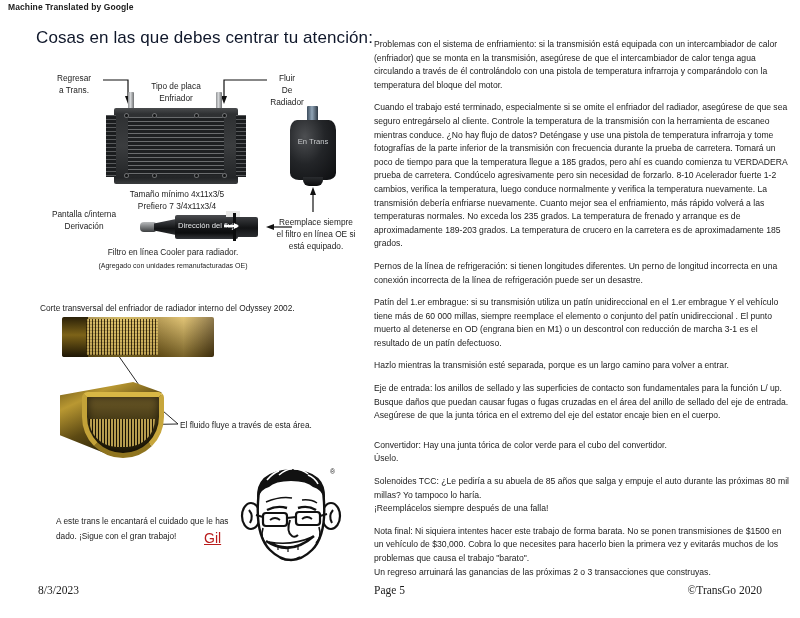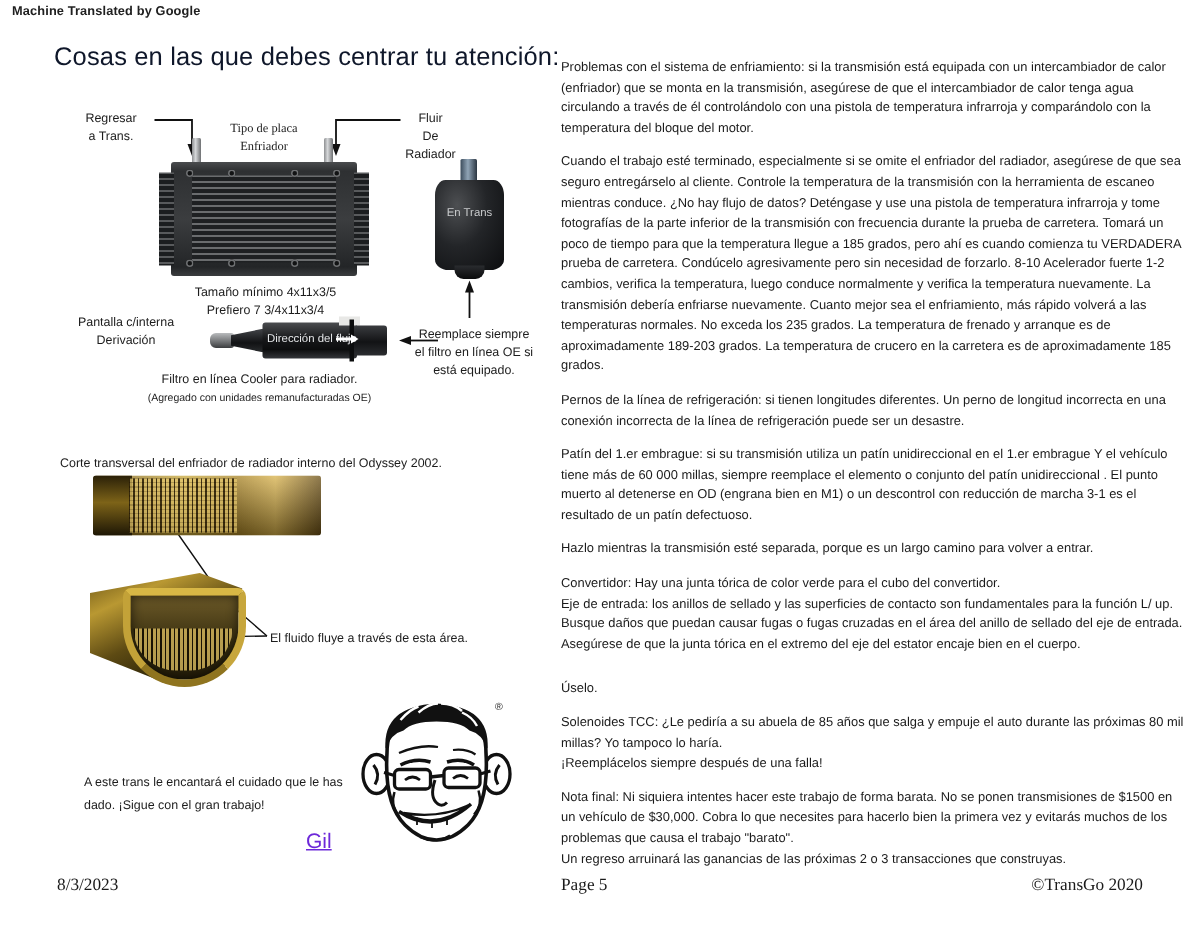--- a/index.html
+++ b/index.html
@@ -291,23 +291,23 @@
   .gil-wrap {
     position: absolute;
     left: 236px;
     top: 458px;
     width: 110px;
     height: 112px;
   }
   .gil-name {
     position: absolute;
     left: 204px;
-    top: 552px;
+    top: 530px;
     font-size: 14px;
-    color: #6d28d9;
+    color: #b91c1c;
     text-decoration: underline;
   }
   .gil-reg {
     position: absolute;
     left: 330px;
     top: 468px;
     font-size: 7px;
     color: #222;
   }
 
@@ -368,21 +368,21 @@
 
     <path d="M292,227 L272,227" stroke="#111" stroke-width="1.2" fill="none"></path>
     <polygon points="266,227 274,224 274,230" fill="#111"></polygon>
 
     <path d="M118,355 L148,398 L178,424" stroke="#111" stroke-width=".9" fill="none"></path>
     <path d="M118,425 L178,424" stroke="#111" stroke-width=".9" fill="none"></path>
   </svg>
 
   <div class="lbl ctr" style="left:44px; top:72px; width:60px;">Regresar
 a Trans.</div>
-  <div class="lbl ctr" style="left:126px; top:80px; width:100px;font-family:Liberation Serif, serif;">Tipo de placa
+  <div class="lbl ctr" style="left:126px; top:80px; width:100px;">Tipo de placa
 Enfriador</div>
   <div class="lbl ctr" style="left:254px; top:72px; width:66px;">Fluir
 De
 Radiador</div>
 
   <div class="cooler">
     <div class="port p1"></div>
     <div class="port p2"></div>
     <div class="cooler-body">
       <div class="cooler-core"></div>
@@ -491,22 +491,22 @@
   <div class="gil-name">Gil</div>
 
 </div>
 
 <div class="right-col">
   <p class="para">Problemas con el sistema de enfriamiento: si la transmisión está equipada con un intercambiador de calor (enfriador) que se monta en la transmisión, asegúrese de que el intercambiador de calor tenga agua circulando a través de él controlándolo con una pistola de temperatura infrarroja y comparándolo con la temperatura del bloque del motor.</p>
   <p class="para">Cuando el trabajo esté terminado, especialmente si se omite el enfriador del radiador, asegúrese de que sea seguro entregárselo al cliente. Controle la temperatura de la transmisión con la herramienta de escaneo mientras conduce. ¿No hay flujo de datos? Deténgase y use una pistola de temperatura infrarroja y tome fotografías de la parte inferior de la transmisión con frecuencia durante la prueba de carretera. Tomará un poco de tiempo para que la temperatura llegue a 185 grados, pero ahí es cuando comienza tu VERDADERA prueba de carretera. Condúcelo agresivamente pero sin necesidad de forzarlo. 8-10 Acelerador fuerte 1-2 cambios, verifica la temperatura, luego conduce normalmente y verifica la temperatura nuevamente. La transmisión debería enfriarse nuevamente. Cuanto mejor sea el enfriamiento, más rápido volverá a las temperaturas normales. No exceda los 235 grados. La temperatura de frenado y arranque es de aproximadamente 189-203 grados. La temperatura de crucero en la carretera es de aproximadamente 185 grados.</p>
   <p class="para">Pernos de la línea de refrigeración: si tienen longitudes diferentes. Un perno de longitud incorrecta en una conexión incorrecta de la línea de refrigeración puede ser un desastre.</p>
   <p class="para"> Patín del 1.er embrague: si su transmisión utiliza un patín unidireccional en el 1.er embrague Y el vehículo tiene más de 60 000 millas, siempre reemplace el elemento o conjunto del patín unidireccional . El punto muerto al detenerse en OD (engrana bien en M1) o un descontrol con reducción de marcha 3-1 es el resultado de un patín defectuoso.</p>
   <p class="para">Hazlo mientras la transmisión esté separada, porque es un largo camino para volver a entrar.</p>
+  <p class="para gap-lg">Eje de entrada: los anillos de sellado y las superficies de contacto son fundamentales para la función L/ up. Busque daños que puedan causar fugas o fugas cruzadas en el área del anillo de sellado del eje de entrada. Asegúrese de que la junta tórica en el extremo del eje del estator encaje bien en el cuerpo.</p>
   <p class="para tight">Convertidor: Hay una junta tórica de color verde para el cubo del convertidor.</p>
-  <p class="para gap-lg">Eje de entrada: los anillos de sellado y las superficies de contacto son fundamentales para la función L/ up. Busque daños que puedan causar fugas o fugas cruzadas en el área del anillo de sellado del eje de entrada. Asegúrese de que la junta tórica en el extremo del eje del estator encaje bien en el cuerpo.</p>
   <p class="para">Úselo.</p>
   <p class="para tight">Solenoides TCC: ¿Le pediría a su abuela de 85 años que salga y empuje el auto durante las próximas 80 mil millas? Yo tampoco lo haría.</p>
   <p class="para">¡Reemplácelos siempre después de una falla!</p>
   <p class="para tight">Nota final: Ni siquiera intentes hacer este trabajo de forma barata. No se ponen transmisiones de $1500 en un vehículo de $30,000. Cobra lo que necesites para hacerlo bien la primera vez y evitarás muchos de los problemas que causa el trabajo "barato".</p>
   <p class="para">Un regreso arruinará las ganancias de las próximas 2 o 3 transacciones que construyas.</p>
 </div>
 
 <div class="footer">
   <span class="f-date">8/3/2023</span>
   <span class="f-page">Page 5</span>

